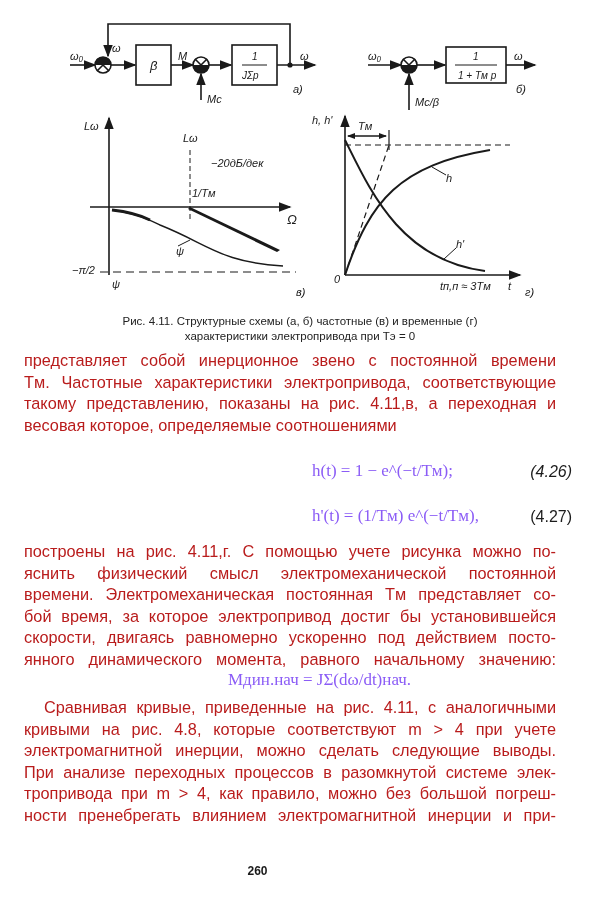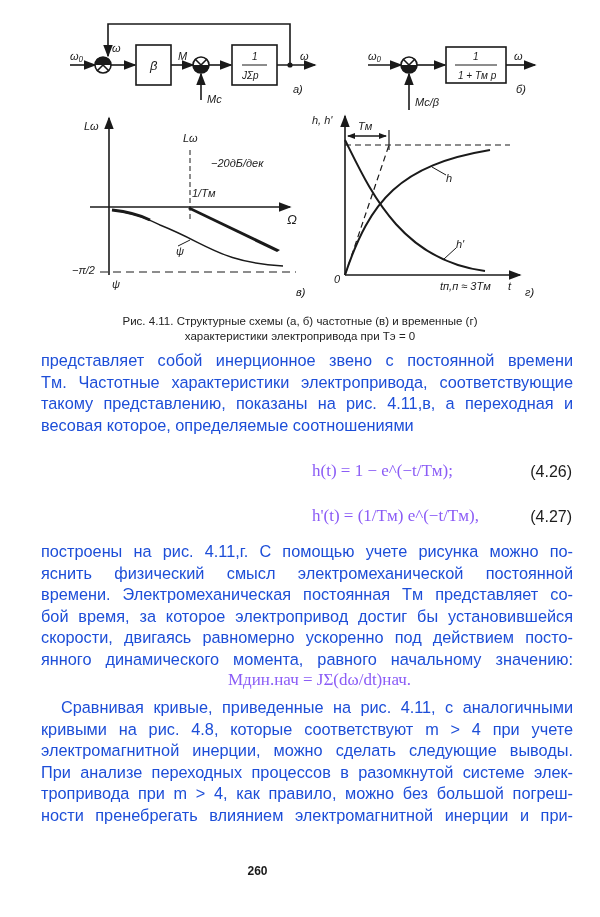--- a/index.html
+++ b/index.html
@@ -7,23 +7,23 @@
       width: 600px; height: 917px; position: relative; overflow: hidden;
       font-family: "Liberation Sans", sans-serif; color: #1a1a1a;
     }
     .fig { position: absolute; left: 0; top: 0; width: 600px; height: 305px; }
     svg text { font-family: "Liberation Sans", sans-serif; font-style: italic; fill: #1a1a1a; }
     .caption {
       position: absolute; left: 60px; top: 314px; width: 480px;
       text-align: center; font-size: 11.5px; line-height: 15px; color: #222;
     }
     .para {
-      position: absolute; left: 41px; width: 532px;
+      position: absolute; left: 24px; width: 532px;
       font-size: 16.3px; line-height: 21.6px; text-align: justify;
-      text-align-last: left; color: #1d4ed8;
+      text-align-last: left; color: #b91c1c;
     }
     .para .line { display: block; text-align: justify; text-align-last: justify; white-space: nowrap; }
     .para .line.last { text-align-last: left; }
     .indent { padding-left: 20px; }
     .eq {
       position: absolute; font-family: "Liberation Serif", serif; font-size: 17px; color: #8b5cf6;
     }
     .eqnum { position: absolute; right: 28px; font-size: 16px; color: #1c1c1c; }
     .pagenum {
       position: absolute; left: 0; width: 515px; top: 864px; text-align: center;
@@ -147,21 +147,21 @@
 </div>
 
 <div class="para" style="top:350px;">
   <span class="line">представляет собой инерционное звено с постоянной времени</span>
   <span class="line">Tм. Частотные характеристики электропривода, соответствующие</span>
   <span class="line">такому представлению, показаны на рис. 4.11,в, а переходная и</span>
   <span class="line last">весовая которое, определяемые соотношениями</span>
 </div>
 
 <div class="eq" style="left:312px; top:461px;">h(t) = 1 − e^(−t/Tм);</div>
-<div class="eqnum" style="top:463px;">(4.26)</div>
+<div class="eqnum" style="top:463px;font-style:italic;">(4.26)</div>
 <div class="eq" style="left:312px; top:506px;">h'(t) = (1/Tм) e^(−t/Tм),</div>
 <div class="eqnum" style="top:508px;">(4.27)</div>
 
 <div class="para" style="top:541px;">
   <span class="line">построены на рис. 4.11,г. С помощью учете рисунка можно по-</span>
   <span class="line">яснить физический смысл электромеханической постоянной</span>
   <span class="line">времени. Электромеханическая постоянная Tм представляет со-</span>
   <span class="line">бой время, за которое электропривод достиг бы установившейся</span>
   <span class="line">скорости, двигаясь равномерно ускоренно под действием посто-</span>
   <span class="line">янного динамического момента, равного начальному значению:</span>

